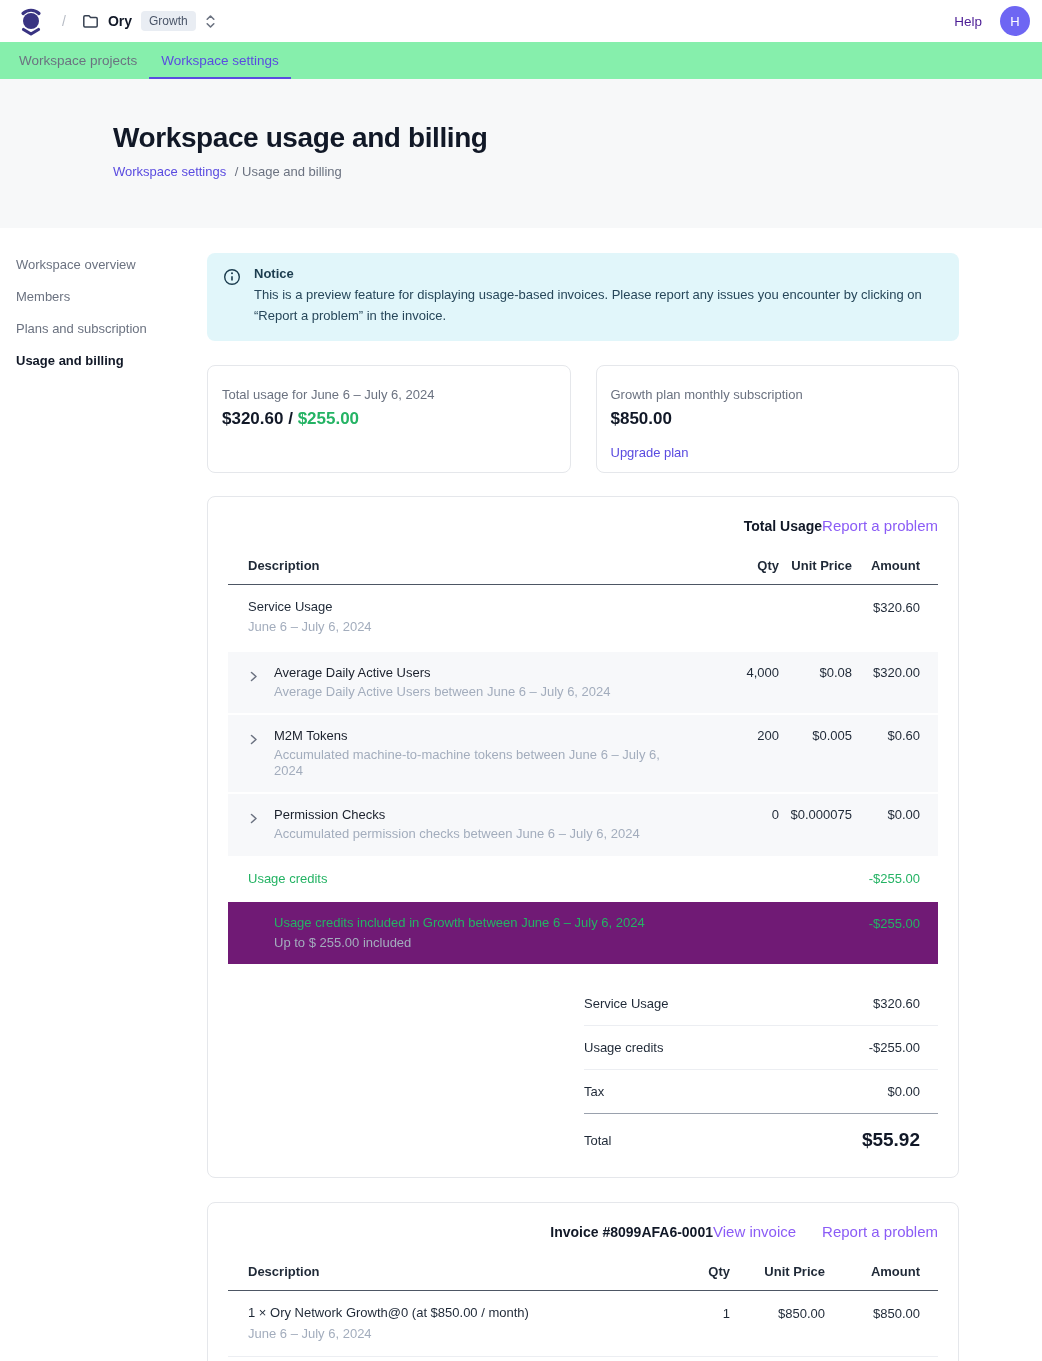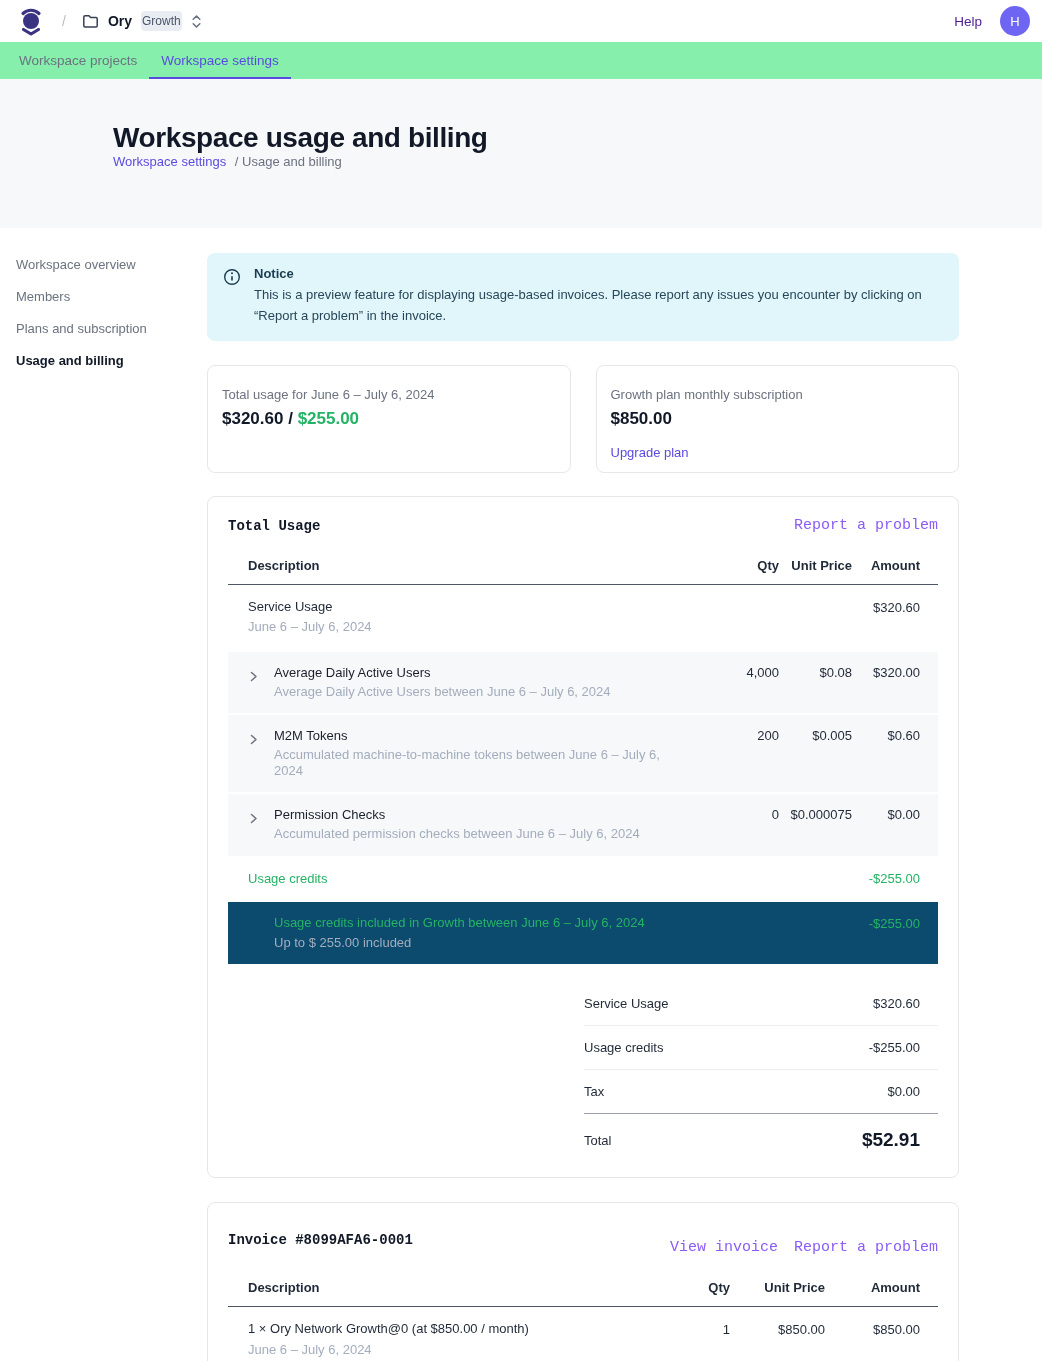--- a/index.html
+++ b/index.html
@@ -10,37 +10,37 @@
     color:#1a202c; font-size:13px;
     -webkit-font-smoothing:antialiased;
   }
 
   
   .topbar { height:42px; display:flex; align-items:center; padding:0 12px 0 18px; background:#fff; }
   .logo { display:flex; align-items:center; }
   .crumb-slash { color:#b7bcc5; font-size:14px; margin:0 16px 0 18px; }
   .folder { display:flex; align-items:center; }
   .ws-name { font-size:14px; font-weight:600; color:#111827; margin:0 9px 0 9px; }
-  .badge { background:#e9edf3; color:#4a5568; font-size:12px; line-height:1; padding:4px 1px; border-radius:4px; font-weight:500; }
+  .badge { background:#e9edf3; color:#4a5568; font-size:12px; line-height:1; padding:4px 8px; border-radius:4px; font-weight:500; }
   .updown { margin-left:9px; display:flex; align-items:center; cursor:pointer; }
   .top-spacer { flex:1; }
   .help { font-size:13.5px; color:#4c1d95; margin-right:18px; cursor:pointer; }
   .avatar { width:30px; height:30px; border-radius:50%; background:#6e66f3; color:#fff;
             display:flex; align-items:center; justify-content:center; font-size:13px; font-weight:500; cursor:pointer; }
 
   
   .tabbar { height:37px; display:flex; align-items:stretch; padding-left:7px; background:#86efac; }
   .tab { display:flex; align-items:center; padding:0 12px; color:#6b7280; font-size:13.5px; position:relative; cursor:pointer; }
   .tab.active { color:#5a4be0; font-weight:500; }
   .tab.active::after { content:""; position:absolute; left:0; right:0; bottom:0; height:2px; background:#5a4be0; }
 
   
   .hero { background:#f7f8f9; height:149px; padding:43px 0 0 113px; }
   .hero h1 { font-size:28px; font-weight:700; color:#111827; letter-spacing:-0.4px; }
-  .crumbs { font-size:13px; }
+  .crumbs { margin-top:10px; font-size:13px; }
   .crumb-link { color:#5a4be0; font-weight:500; cursor:pointer; }
   .crumb-rest { color:#6b7280; margin-left:5px; }
 
   
   .layout { display:flex; }
   .sidebar { width:207px; flex-shrink:0; padding:27px 0 0 16px; }
   .side-item { font-size:13px; color:#6b7280; margin-bottom:13px; cursor:pointer; line-height:1; padding:3px 0; }
   .side-item.active { color:#111827; font-weight:700; }
   .main { width:752px; padding-top:25px; }
 
@@ -53,44 +53,44 @@
   
   .cards { display:flex; gap:25px; margin-top:24px; }
   .card { flex:1; border:1px solid #e5e7eb; border-radius:8px; padding:21px 14px; height:108px; background:#fff; }
   .card-label { color:#6b7280; font-size:13px; }
   .card-value { margin-top:7px; font-size:17px; font-weight:600; color:#111827; }
   .green { color:#24b364; }
   .card-action { margin-top:16px; font-size:13px; color:#5a4be0; font-weight:500; display:inline-block; cursor:pointer; }
 
   
   .panel { border:1px solid #e5e7eb; border-radius:8px; margin-top:23px; padding:20px 20px 22px 20px; background:#fff; }
-  .panel-head { display:flex; justify-content:space-between; align-items:center;font-family:Liberation Mono, monospace; }
+  .panel-head { display:flex; justify-content:flex-end; align-items:center; }
   .panel-title { font-size:14px; font-weight:700; color:#111827; }
-  .panel-links { display:flex; gap:16px;margin-top:16px; }
+  .panel-links { display:flex; gap:26px; }
   .plink { color:#8b5cf6; font-size:15px; font-weight:500; cursor:pointer; }
 
   
   .thead { display:flex; align-items:center; margin-top:12px; padding:12px 18px 11px 20px;
            border-bottom:1px solid #4d5664; color:#1f2937; font-size:13px; font-weight:600; }
   .col-desc { flex:1; }
   .col-qty,.col-up,.col-amt { text-align:right; flex-shrink:0; }
   .u .col-qty { width:90px; } .u .col-up { width:73px; } .u .col-amt { width:68px; }
   .i .col-qty { width:70px; } .i .col-up { width:95px; } .i .col-amt { width:95px; }
 
   .trow { display:flex; align-items:flex-start; padding:14px 18px 14px 20px; font-size:13px; }
   .trow .title { color:#1f2937; line-height:1.25; }
   .subnote { color:#a3adbd; margin-top:4px; font-size:13px; line-height:1.25; }
   .trow-gray { background:#f7f8fa; margin-top:2px; padding:12px 18px 13px 20px; display:flex; align-items:flex-start; font-size:13px; }
   .chev-cell { width:26px; flex-shrink:0; padding-top:7px; cursor:pointer; display:flex; }
   .gray-content { flex:1; padding-top:1px; }
   .num { line-height:1.25; padding-top:1px; color:#1f2937; }
   .credit-row { display:flex; align-items:center; padding:14px 18px 13px 20px; font-size:13px; }
   .credit-row .title { color:#24b364; }
   .credit-row .num { color:#24b364; }
-  .credit-sub { background:#0c4a6e; margin-top:2px; padding:13px 18px 13px 46px; display:flex; align-items:flex-start; font-size:13px; }
+  .credit-sub { background:#701a75; margin-top:2px; padding:13px 18px 13px 46px; display:flex; align-items:flex-start; font-size:13px; }
   .credit-sub .title { color:#24b364; line-height:1.25; }
   .credit-sub .num { color:#24b364; }
 
   
   .summary { margin-left:auto; margin-top:18px; }
   .summary.u-sum { width:354px; }
   .sum-row { display:flex; justify-content:space-between; align-items:center;
              padding:14px 18px 14px 0; border-bottom:1px solid #eceef2; font-size:13px; color:#1f2937; }
   .sum-row.dark-border { border-bottom:1.5px solid #9aa1ad; }
   .sum-total { display:flex; justify-content:space-between; align-items:center; padding:15px 18px 4px 0; }
@@ -270,21 +270,21 @@
         <div class="sum-row">
           <span>Usage credits</span>
           <span>-$255.00</span>
         </div>
         <div class="sum-row dark-border">
           <span>Tax</span>
           <span>$0.00</span>
         </div>
         <div class="sum-total">
           <span class="t-label">Total</span>
-          <span class="t-value">$52.91</span>
+          <span class="t-value">$55.92</span>
         </div>
       </div>
     </div>
 
     <div class="panel i" style="margin-top:24px;">
       <div class="panel-head">
         <div class="panel-title">Invoice #8099AFA6-0001</div>
         <div class="panel-links">
           <span class="plink">View invoice</span>
           <span class="plink">Report a problem</span>

